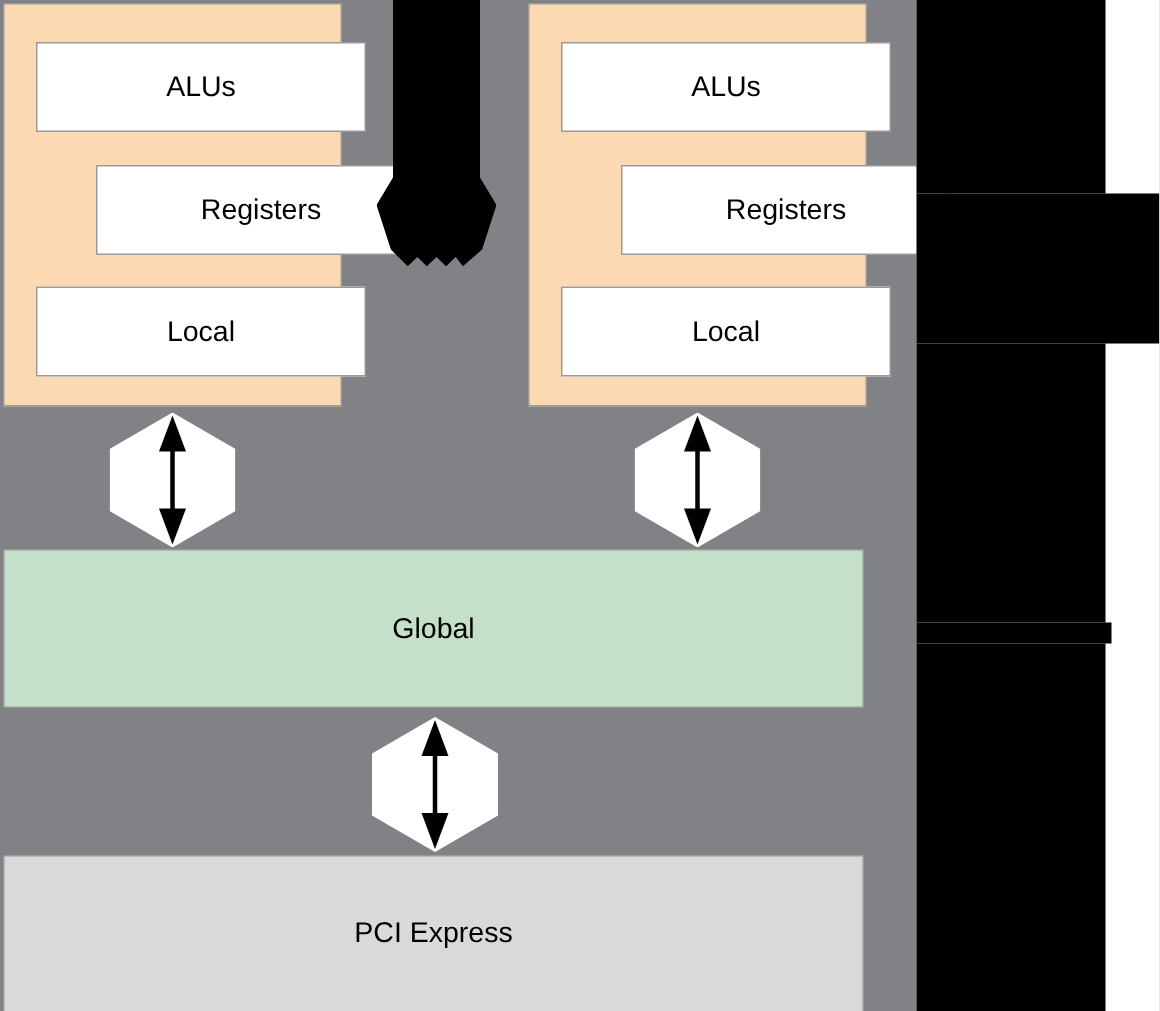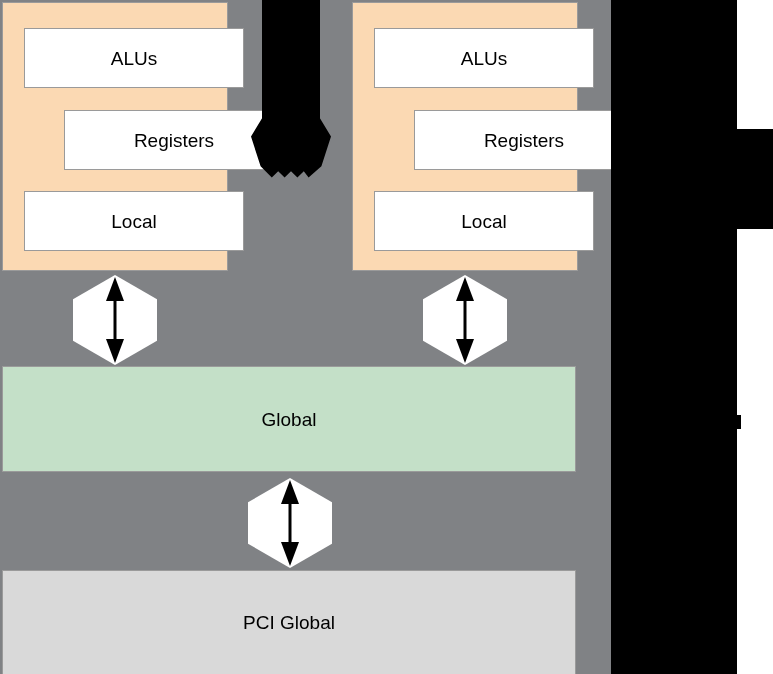--- a/index.html
+++ b/index.html
@@ -133,21 +133,21 @@
   </div>
 
   <div class="compute-unit cu-right">
     <div class="subblock sb-0">ALUs</div>
     <div class="subblock sb-1">Registers</div>
     <div class="subblock sb-2">Local</div>
   </div>
 
   <div class="bus-block block-global">Global</div>
 
-  <div class="bus-block block-pcie">PCI Global</div>
+  <div class="bus-block block-pcie">PCI Express</div>
 
   <div class="hex-arrow ha-left">
     <div class="hex"></div>
     <svg width="84" height="90" viewBox="0 0 84 90">
       <line x1="42" y1="14" x2="42" y2="76" stroke="#000" stroke-width="3"></line>
       <polygon points="42,2 33,26 51,26" fill="#000"></polygon>
       <polygon points="42,88 33,64 51,64" fill="#000"></polygon>
     </svg>
   </div>
 

